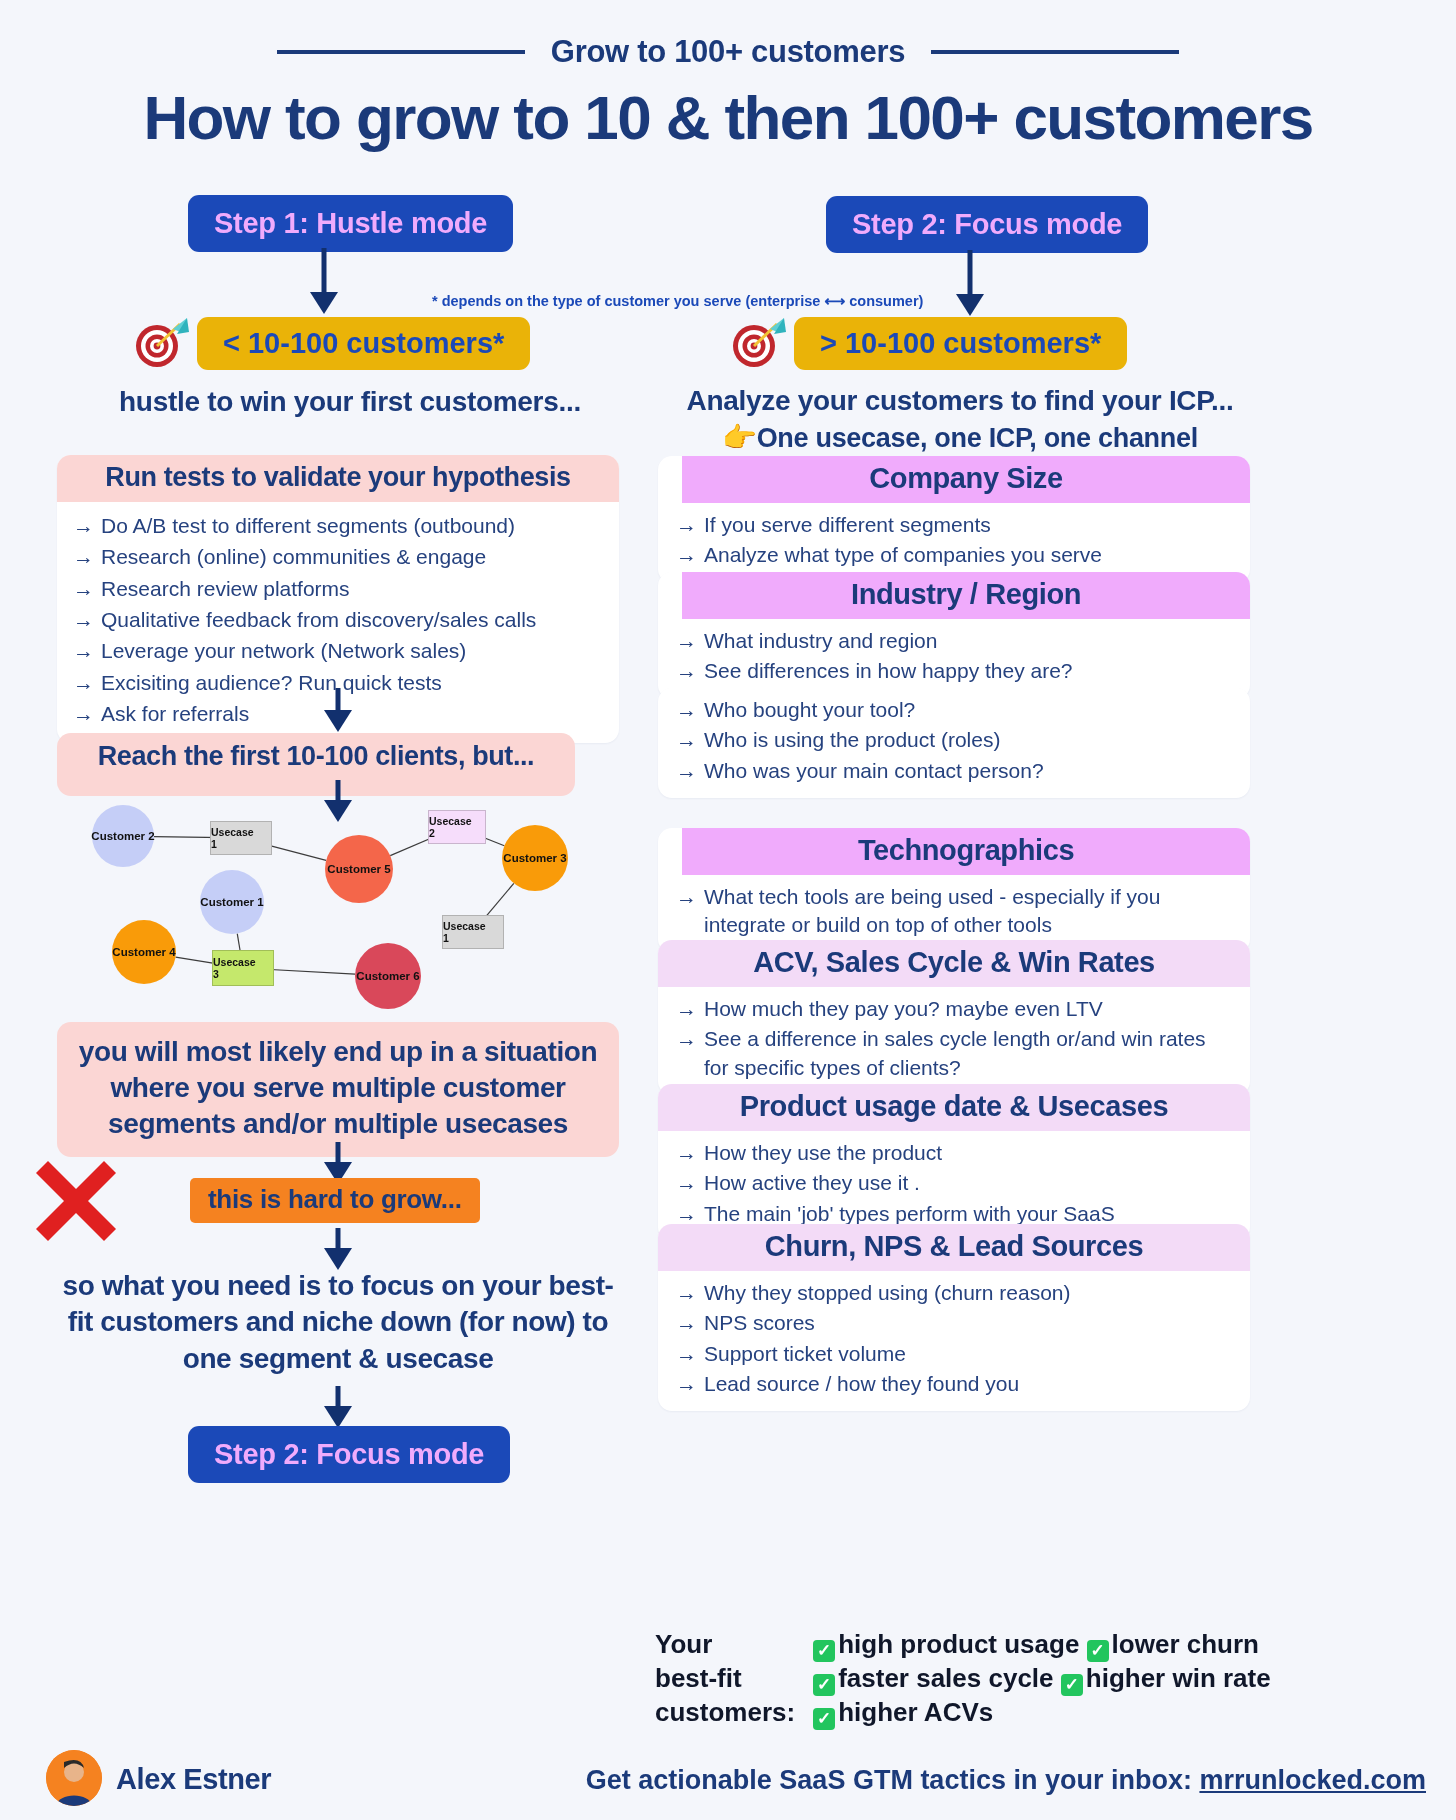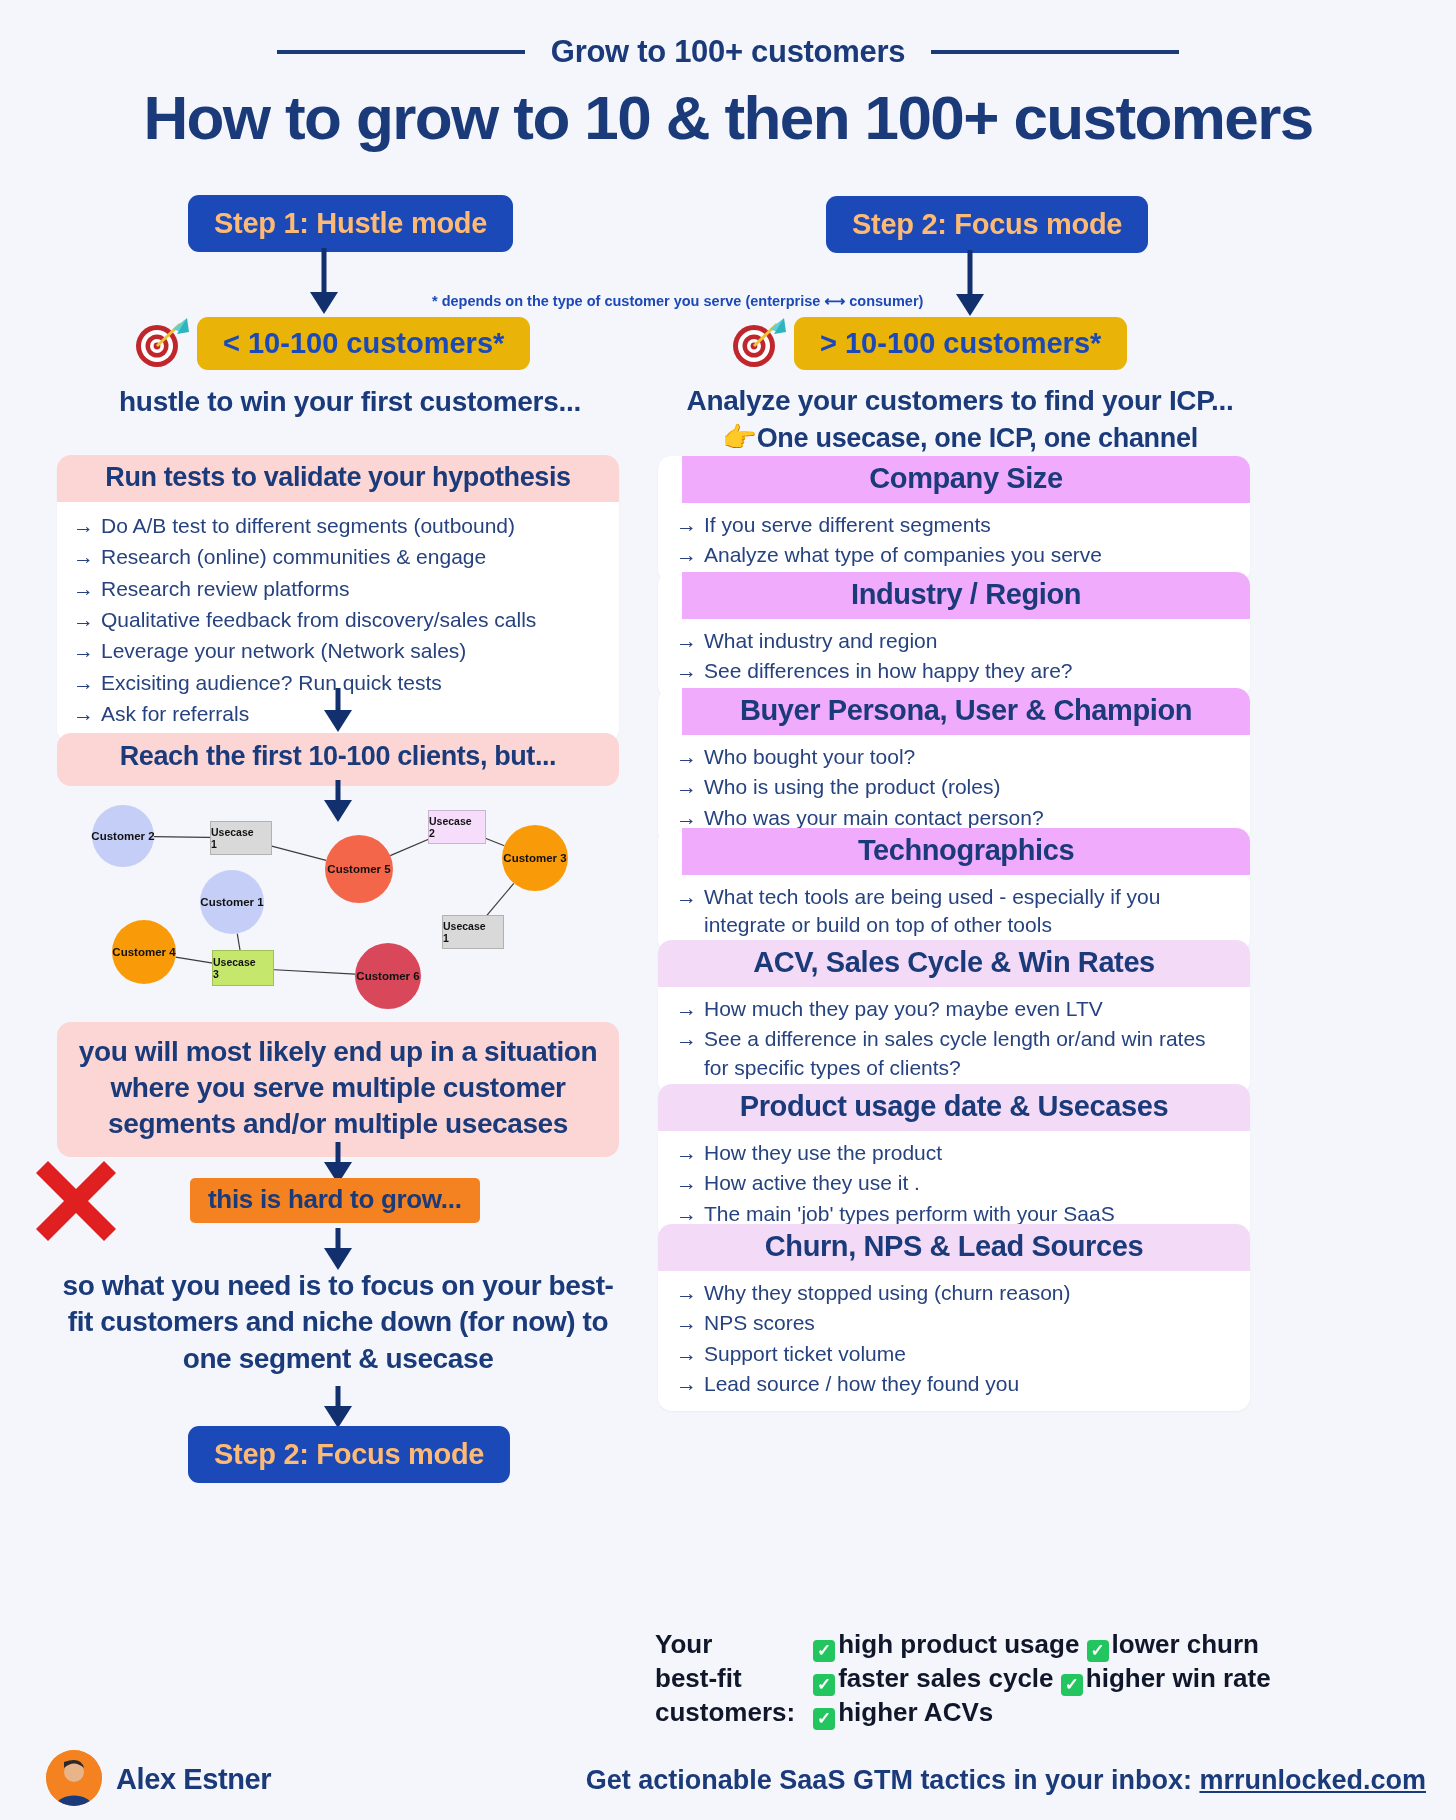--- a/index.html
+++ b/index.html
@@ -20,21 +20,21 @@
   .eyebrow-rule { width: 248px; height: 4px; background: #1b3a7a; }
   .eyebrow-text { font-size: 31px; font-weight: 700; color: #1b3a7a; letter-spacing: -0.3px; }
   .main-title {
     position: absolute; top: 82px; left: 0; width: 1456px;
     text-align: center; font-size: 62px; font-weight: 800;
     color: #1b3a7a; letter-spacing: -1.6px; white-space: nowrap;
   }
 
   
   .step-badge {
-    position: absolute; background: #1b49b8; color: #fdba74;
+    position: absolute; background: #1b49b8; color: #f0abfc;
     border-radius: 11px; font-size: 29px; font-weight: 700;
     padding: 12px 26px; white-space: nowrap; letter-spacing: -0.3px;
   }
   #step1-badge { top: 195px; left: 188px; }
   #step2-badge { top: 196px; left: 826px; }
 
   
   .arrow { position: absolute; }
 
   
@@ -85,21 +85,21 @@
   
   #card-tests { top: 455px; left: 57px; width: 562px; }
   #card-tests .card-body { padding: 10px 16px 12px; }
   #card-tests .bullet { font-size: 21px; margin-bottom: 3px; }
 
   .banner {
     position: absolute; background: #fbd6d4; border-radius: 14px;
     font-size: 27px; font-weight: 800; color: #1b3a7a;
     text-align: center; letter-spacing: -0.4px;
   }
-  #banner-reach { top: 733px; left: 57px; width: 562px; padding: 8px 10px 14px; }
+  #banner-reach { top: 733px; left: 57px; width: 518px; padding: 8px 10px 24px; }
 
   
   #network { position: absolute; top: 795px; left: 60px; width: 560px; height: 235px; }
   .node-circle {
     position: absolute; border-radius: 50%;
     display: flex; align-items: center; justify-content: center;
     font-size: 11.5px; font-weight: 700; color: #111111;
     font-family: "Liberation Sans", sans-serif; white-space: nowrap;
   }
   .node-box {
@@ -362,21 +362,20 @@
             <span class="ar">→</span>
             <span>What industry and region</span>
           </div>
           <div class="bullet">
             <span class="ar">→</span>
             <span>See differences in how happy they are?</span>
           </div>
         </div>
       </div>
       <div class="card rcard" style="top: 688px;">
-        <div class="card-head head-green">Buyer Persona, User &amp; Champion</div>
         <div class="card-body">
           <div class="bullet">
             <span class="ar">→</span>
             <span>Who bought your tool?</span>
           </div>
           <div class="bullet">
             <span class="ar">→</span>
             <span>Who is using the product (roles)</span>
           </div>
           <div class="bullet">

